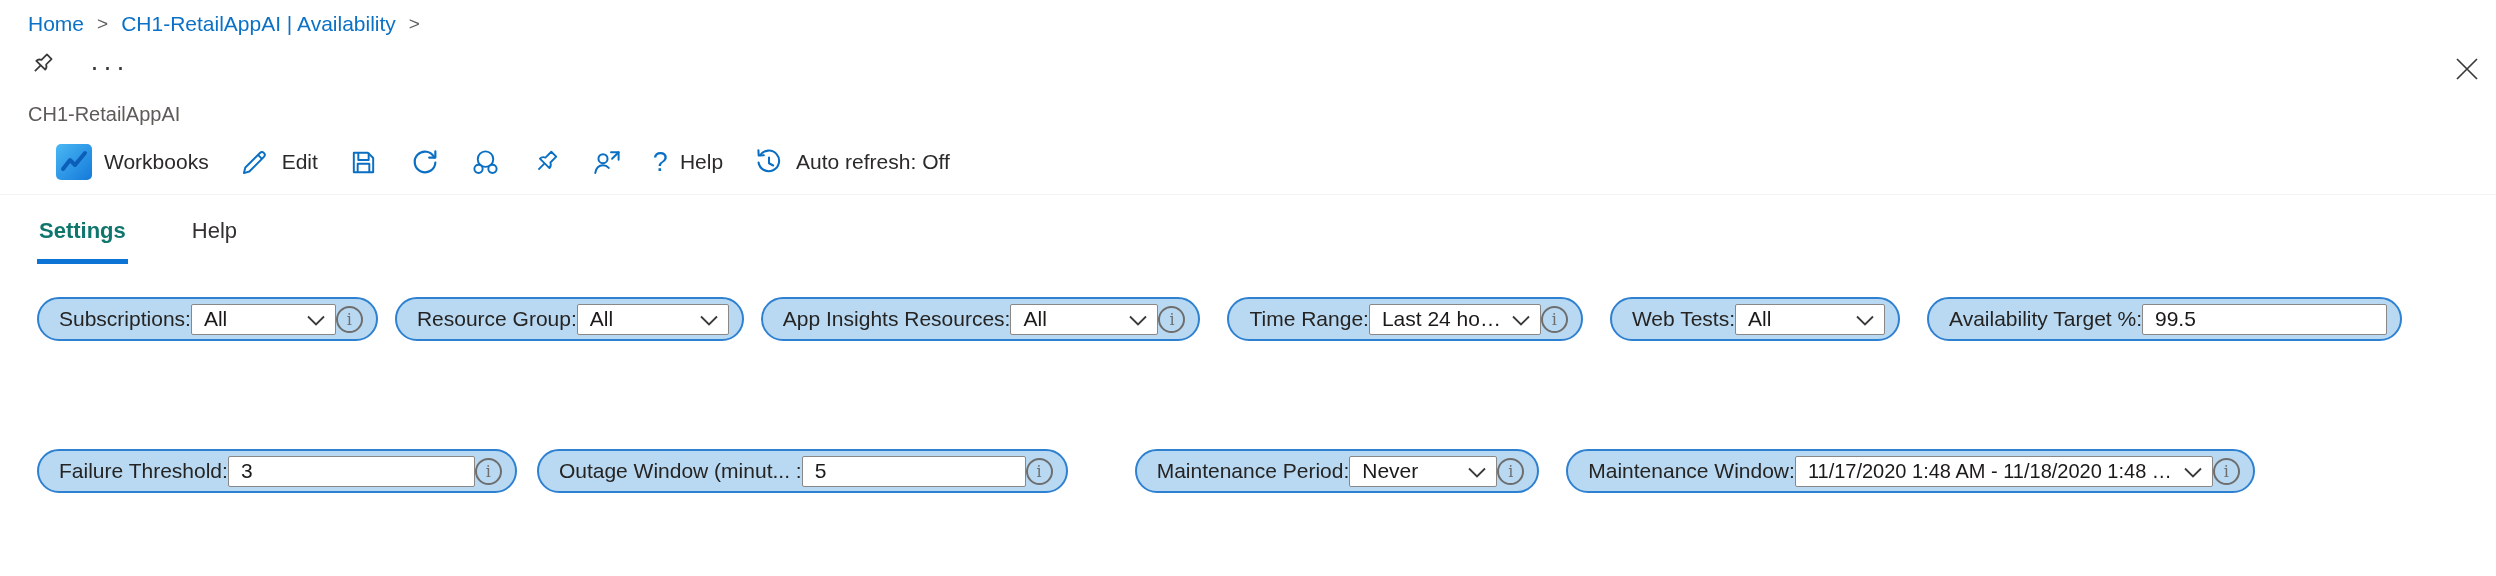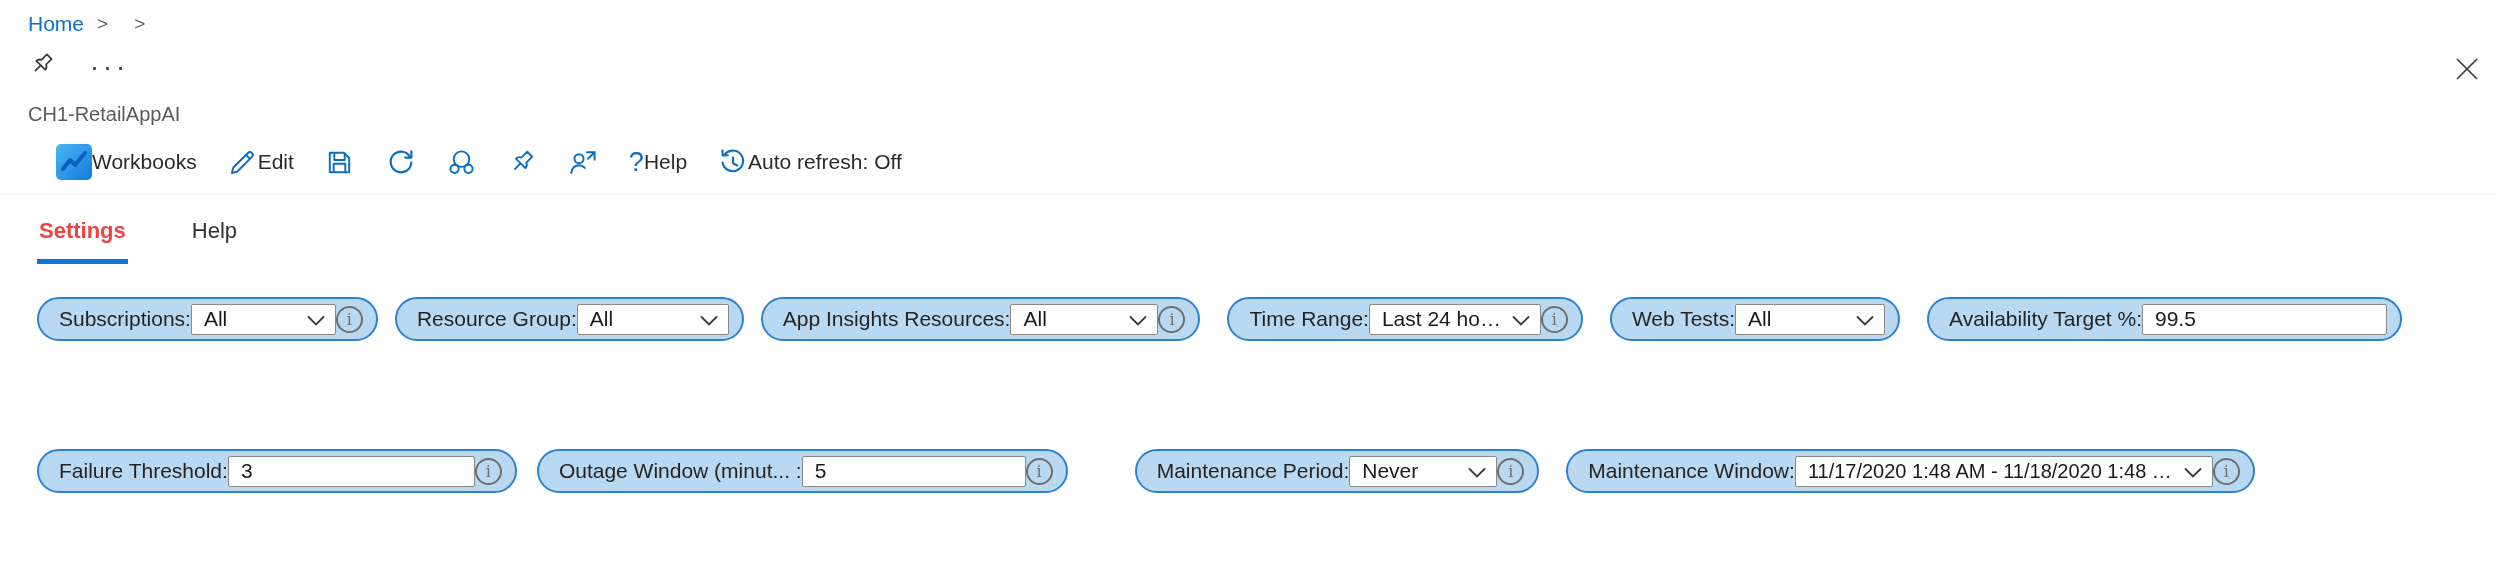--- a/index.html
+++ b/index.html
@@ -15,30 +15,30 @@
   .title-row { position:absolute; left:28px; top:50px; display:flex; align-items:center; gap:34px; }
   .page-title { font-size:37px; font-weight:700; color:#161514; letter-spacing:-0.3px; }
   .icon-btn { background:none; border:none; cursor:pointer; display:flex; align-items:center; justify-content:center; padding:0; }
   .title-pin { color:#3b3a39; }
   .ellipsis { color:#3b3a39; font-size:27px; letter-spacing:4px; line-height:10px; padding-top:2px; }
   .subtitle { position:absolute; left:28px; top:103px; font-size:20px; color:#5d5a58; }
   .close-btn { position:absolute; right:16px; top:56px; background:none; border:none; cursor:pointer; }
 
   
   .toolbar { position:absolute; left:56px; top:136px; height:52px; display:flex; align-items:center; gap:30px; }
-  .tb-btn { background:none; border:none; cursor:pointer; display:flex; align-items:center; gap:0; color:#0a6fc2; }
+  .tb-btn { background:none; border:none; cursor:pointer; display:flex; align-items:center; gap:12px; color:#0a6fc2; }
   .tb-btn .tb-label { font-size:21px; color:#2b2a29; white-space:nowrap; }
   .tb-btn svg { display:block; }
   .qmark { color:#0a6fc2; font-size:27px; font-weight:400; line-height:1; }
   .toolbar-divider { position:absolute; left:0; top:194px; width:2496px; height:1px; background:#f3f2f1; }
 
   
   .tabs { position:absolute; left:37px; top:216px; display:flex; gap:62px; }
   .tab { background:none; border:none; cursor:pointer; font-size:22px; padding:2px 2px 15px 2px; color:#323130; border-bottom:5px solid transparent; font-family:"Liberation Sans", sans-serif; }
-  .tab.active { font-weight:700; color:#ef4444; border-bottom-color:#0c74d4; }
+  .tab.active { font-weight:700; color:#0f766e; border-bottom-color:#0c74d4; }
 
   
   .param-row { position:absolute; display:flex; align-items:center; }
   .row1 { left:37px; top:297px; gap:17px; }
   .row2 { left:37px; top:449px; gap:20px; }
   .pill { height:44px; border:2px solid #2e80d1; background:#b9d9f2; border-radius:23px; display:flex; align-items:center; padding:0 13px 0 20px; white-space:nowrap; }
   .pill-label { font-size:21px; color:#252423; }
   .ctrl { background:#fff; border:1px solid #8a8886; border-radius:2px; height:31px; display:flex; align-items:center; font-size:21px; color:#1b1a19; }
   .select { justify-content:space-between; padding:0 10px 0 12px; cursor:pointer; }
   .select .val { overflow:hidden; text-overflow:ellipsis; }
@@ -51,20 +51,21 @@
   .chev { flex:0 0 auto; margin-left:8px; }
 </style>
 </head>
 <body>
 
 <div class="page">
 
   <nav class="breadcrumb">
     <a>Home</a>
     <span class="crumb-sep">&gt;</span>
+    <a>CH1-RetailAppAI | Availability</a>
     <span class="crumb-sep">&gt;</span>
   </nav>
 
   <button class="close-btn">
     <span>
       <svg width="26" height="26" viewBox="0 0 26 26">
           <path d="M3 3l20 20M23 3L3 23" stroke="#3b3a39" stroke-width="1.7" fill="none"></path>
         </svg>
     </span>
   </button>

